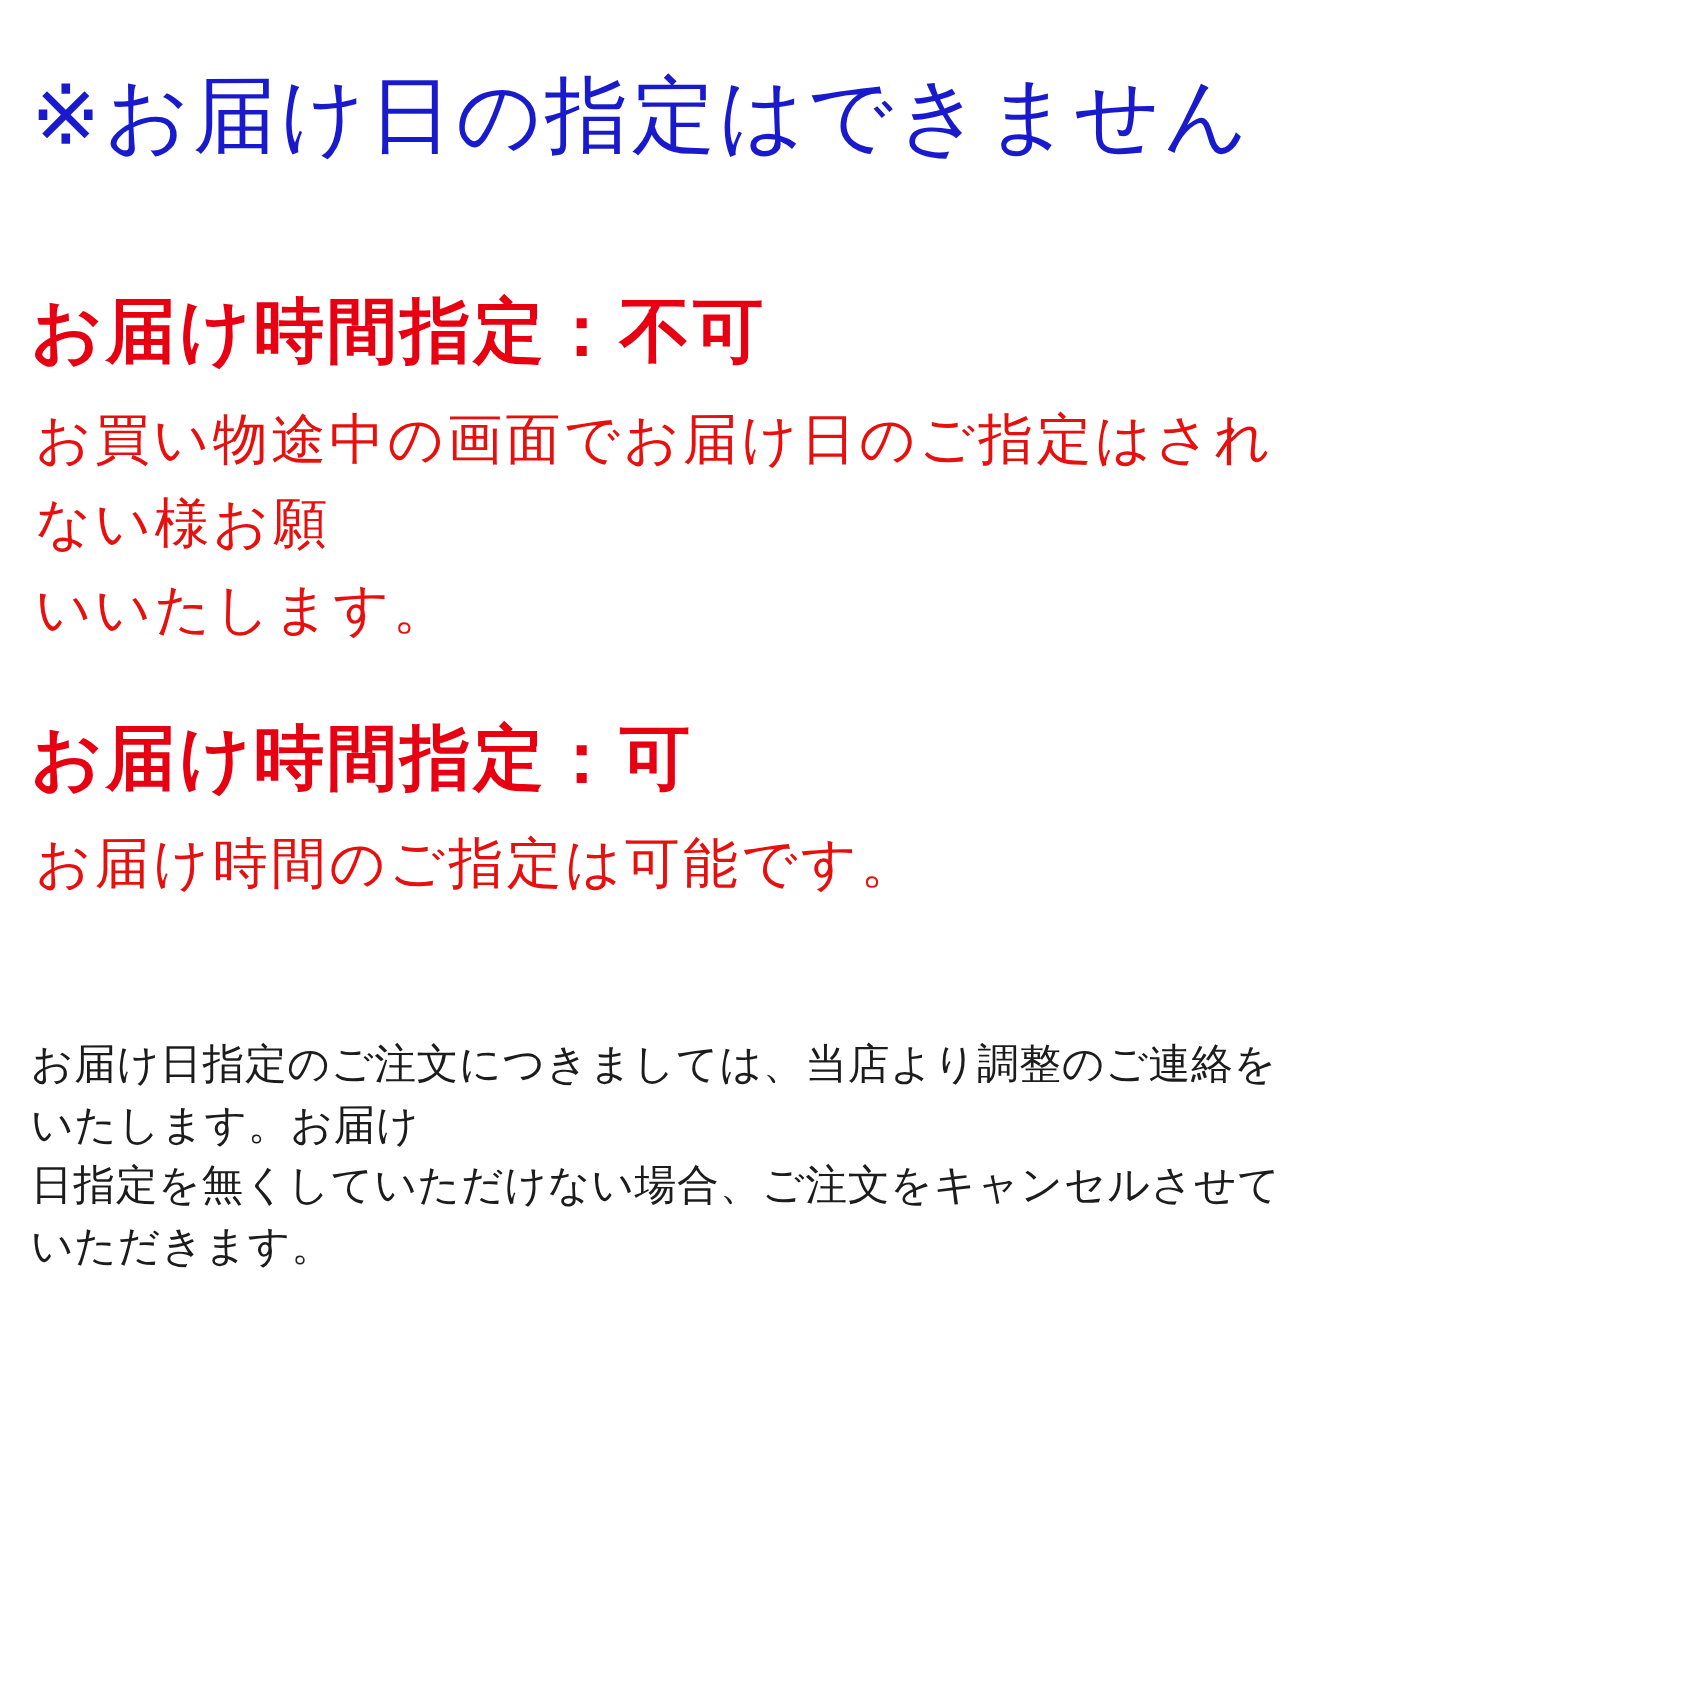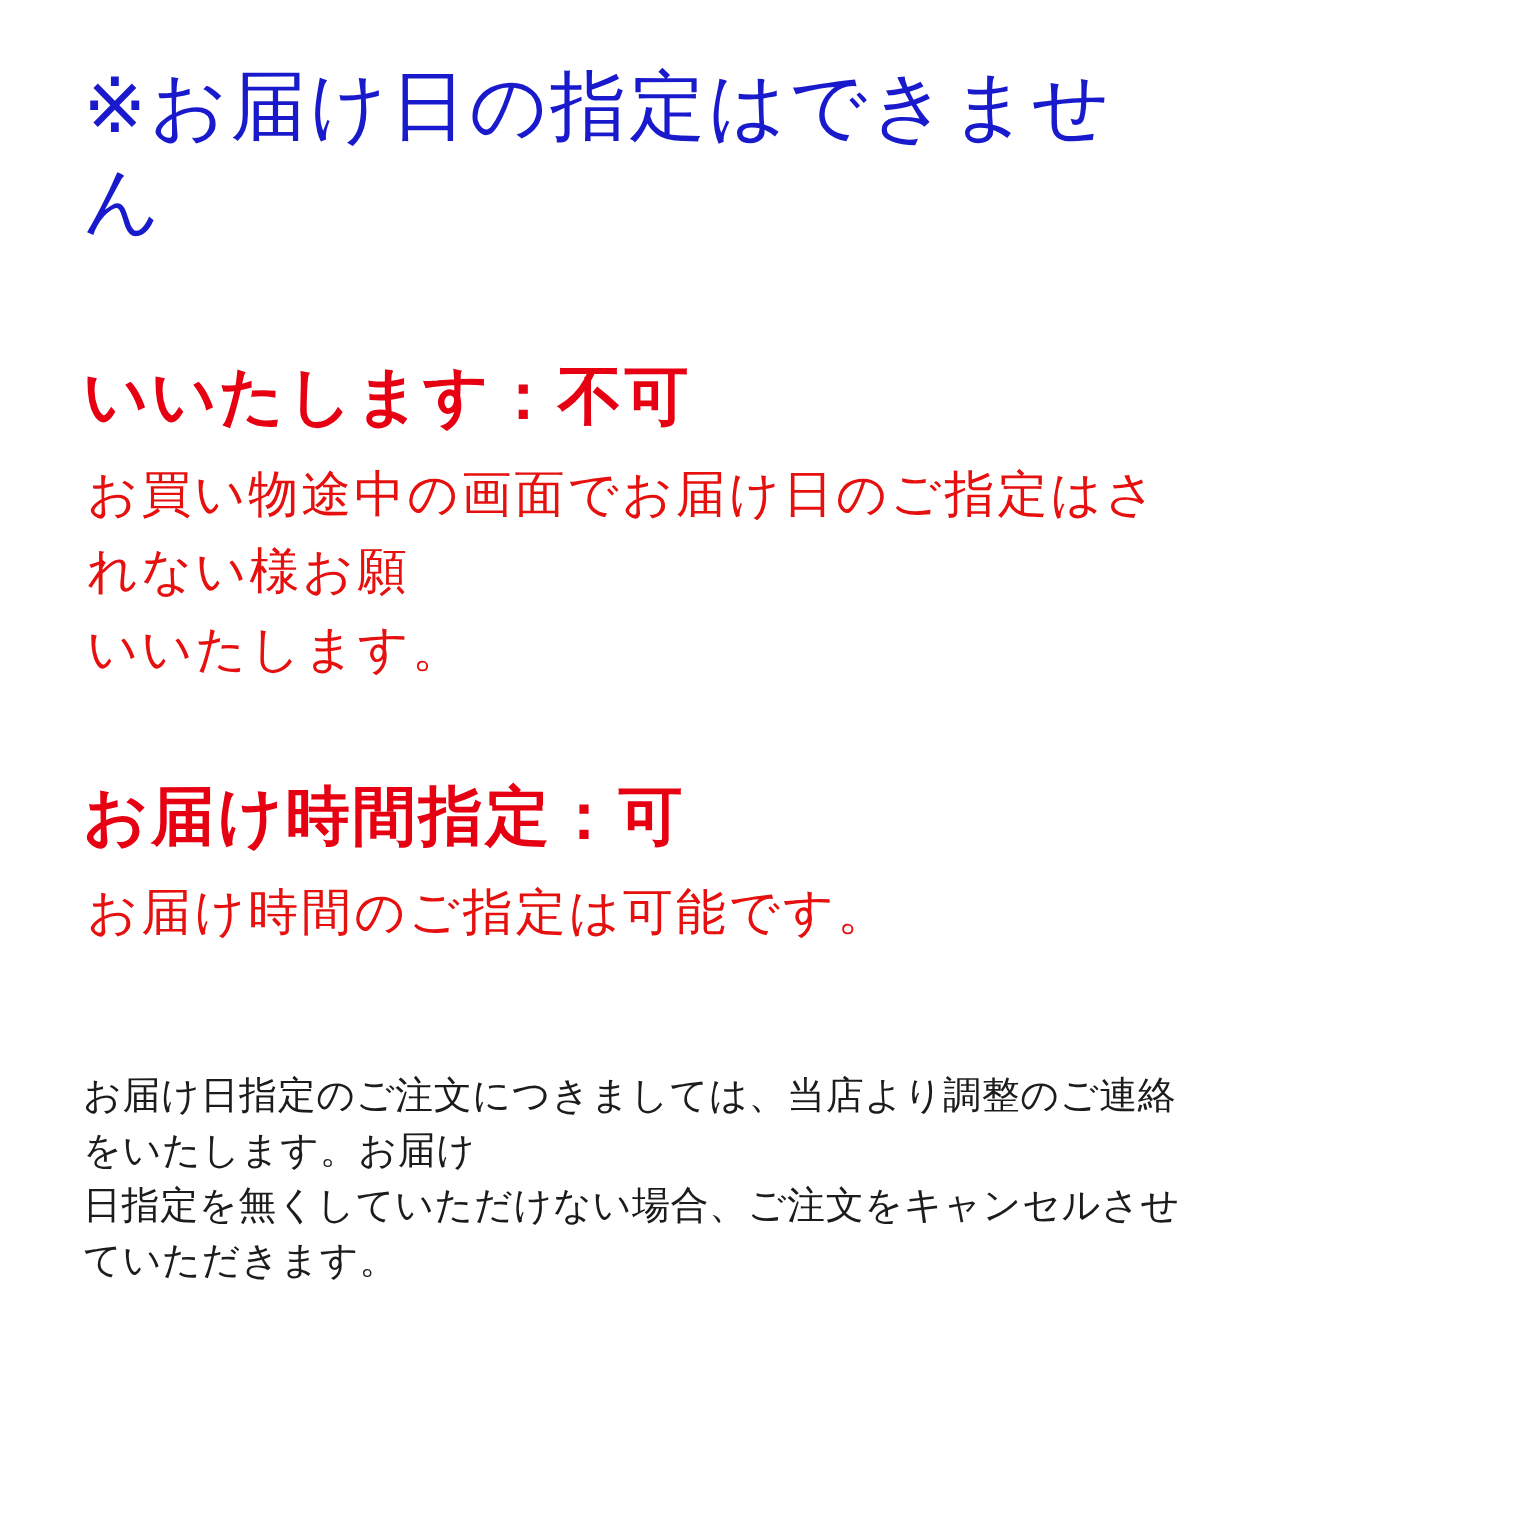--- a/index.html
+++ b/index.html
@@ -11,21 +11,21 @@
     width: 1536px;
     height: 1536px;
     font-family: "Liberation Sans", "DejaVu Sans", sans-serif;
     color: #1c1c1c;
     overflow: hidden;
   }
   .page {
     box-sizing: border-box;
     width: 1290px;
     height: 1536px;
-    padding: 58px 100px 0 83px;
+    padding: 58px 100px 0 28px;
     background: #ffffff;
   }
   .notice-title {
     color: #1a1acd;
     font-size: 76px;
     font-weight: 500;
     letter-spacing: 0.04em;
     line-height: 1.25;
     margin: 0 0 0 0;
     white-space: pre-line;
@@ -44,41 +44,41 @@
     font-size: 50px;
     font-weight: 400;
     letter-spacing: 0.06em;
     line-height: 1.55;
     margin: 4px;
     max-width: 1400px;
     white-space: pre-line;
   }
   .heading-date { margin-top: 112px; }
   .body-date { margin-top: 22px; }
-  .heading-time { margin-top: 92px; }
+  .heading-time { margin-top: 60px; }
   .body-time { margin-top: 20px; }
   .note-text {
     color: #1c1c1c;
     font-size: 38px;
     font-weight: 400;
     letter-spacing: 0.015em;
     line-height: 1.45;
     margin-top: 117px;
     max-width: 1400px;
     white-space: pre-line;
   }
 </style>
 </head>
 <body>
 
 <div class="page">
 
   <h1 class="notice-title">※お届け日の指定はできません</h1>
 
-  <h2 class="section-heading heading-date">いいたします：不可</h2>
+  <h2 class="section-heading heading-date">お届け時間指定：不可</h2>
 
   <p class="section-body-red body-date">お買い物途中の画面でお届け日のご指定はされない様お願
 いいたします。</p>
 
   <h2 class="section-heading heading-time">お届け時間指定：可</h2>
 
   <p class="section-body-red body-time">お届け時間のご指定は可能です。</p>
 
   <p class="note-text">お届け日指定のご注文につきましては、当店より調整のご連絡をいたします。お届け
 日指定を無くしていただけない場合、ご注文をキャンセルさせていただきます。</p>

